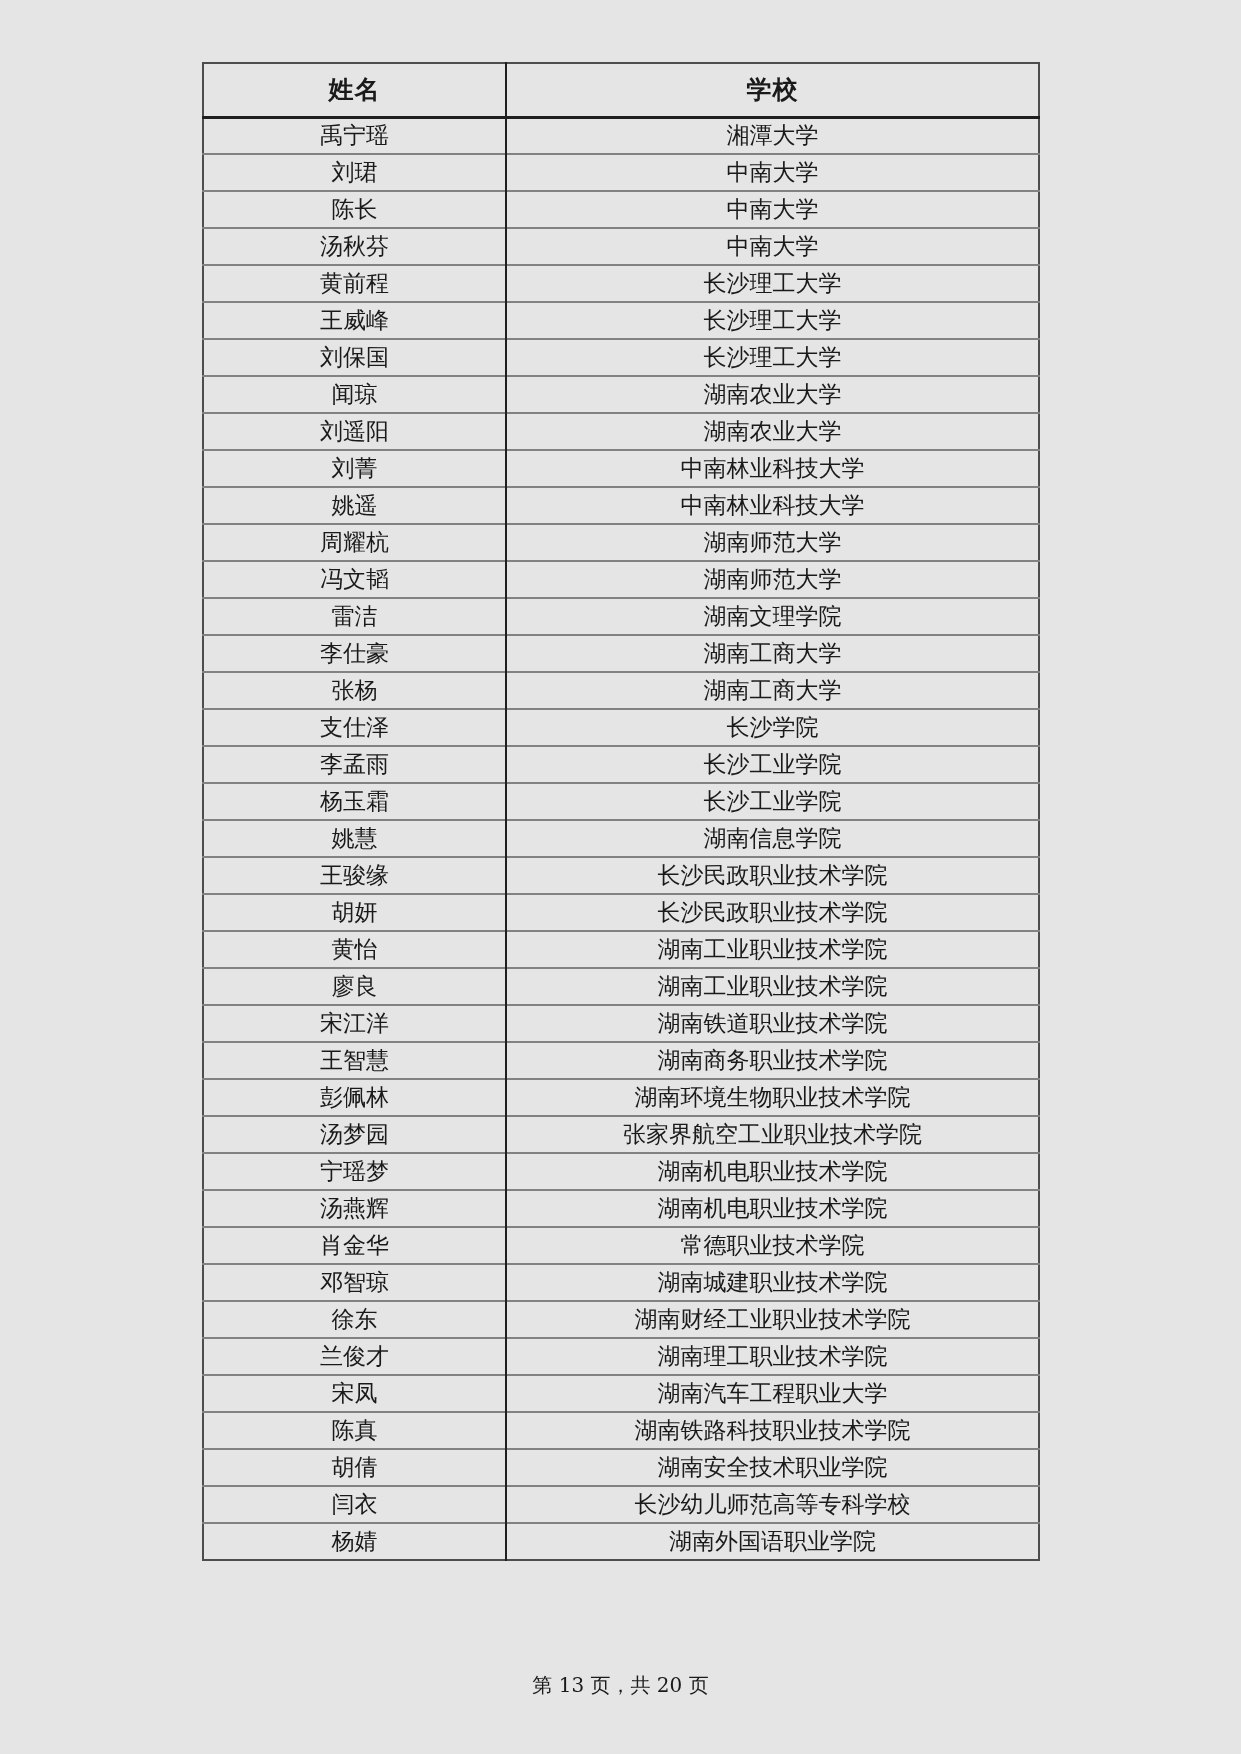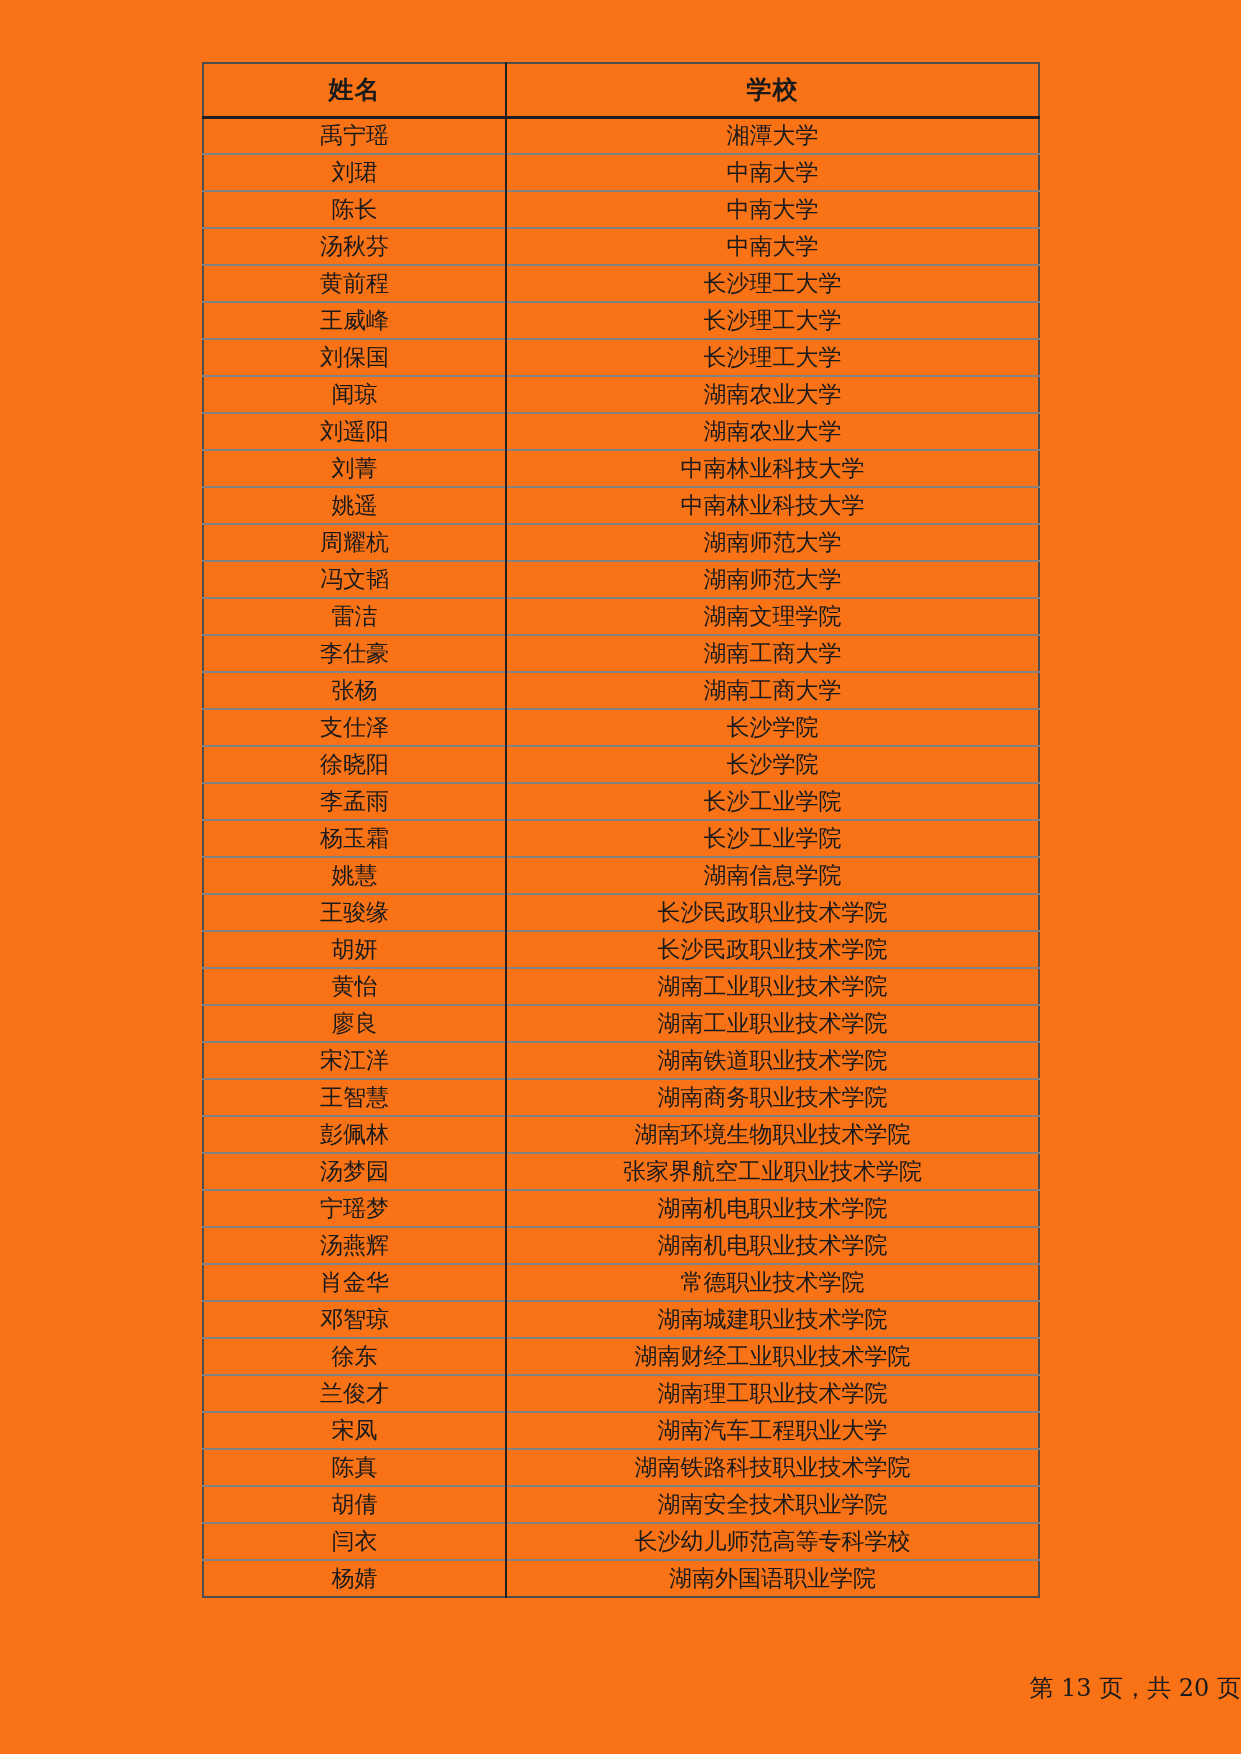--- a/index.html
+++ b/index.html
@@ -4,21 +4,21 @@
 <style>
   html, body {
     margin: 0;
     padding: 0;
     background: #ffffff;
   }
   .page {
     position: relative;
     width: 1241px;
     height: 1754px;
-    background: #f97316;
+    background: #e5e5e5;
     font-family: "DejaVu Serif", "Liberation Serif", serif;
     color: #1a1a1a;
     overflow: hidden;
   }
   table.roster {
     position: absolute;
     left: 202px;
     top: 62px;
     width: 836px;
     border-collapse: collapse;
@@ -56,22 +56,22 @@
     border-right: 2px solid #1f1f1f;
   }
   table.roster tbody tr:first-child td {
     border-top: none;
   }
   .page-footer {
     position: absolute;
     left: 0;
     top: 1672px;
     width: 1241px;
-    text-align: right;
-    font-size: 24px;
+    text-align: center;
+    font-size: 20px;
     color: #1a1a1a;
   }
 </style>
 </head>
 <body>
 
 <div class="page">
 
   <table class="roster">
     <colgroup>
@@ -147,24 +147,20 @@
         </tr>
         <tr>
           <td>张杨</td>
           <td>湖南工商大学</td>
         </tr>
         <tr>
           <td>支仕泽</td>
           <td>长沙学院</td>
         </tr>
         <tr>
-          <td>徐晓阳</td>
-          <td>长沙学院</td>
-        </tr>
-        <tr>
           <td>李孟雨</td>
           <td>长沙工业学院</td>
         </tr>
         <tr>
           <td>杨玉霜</td>
           <td>长沙工业学院</td>
         </tr>
         <tr>
           <td>姚慧</td>
           <td>湖南信息学院</td>

